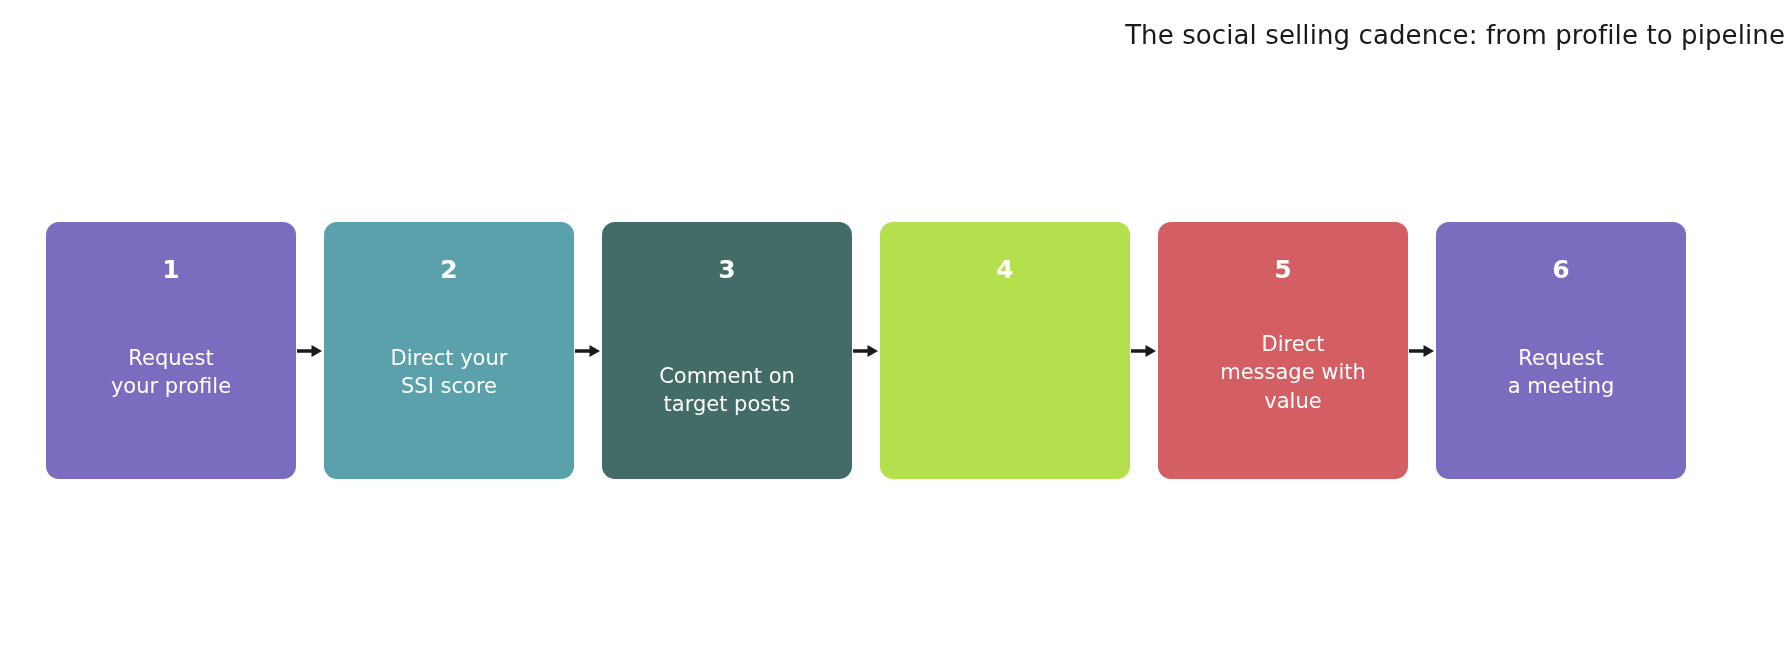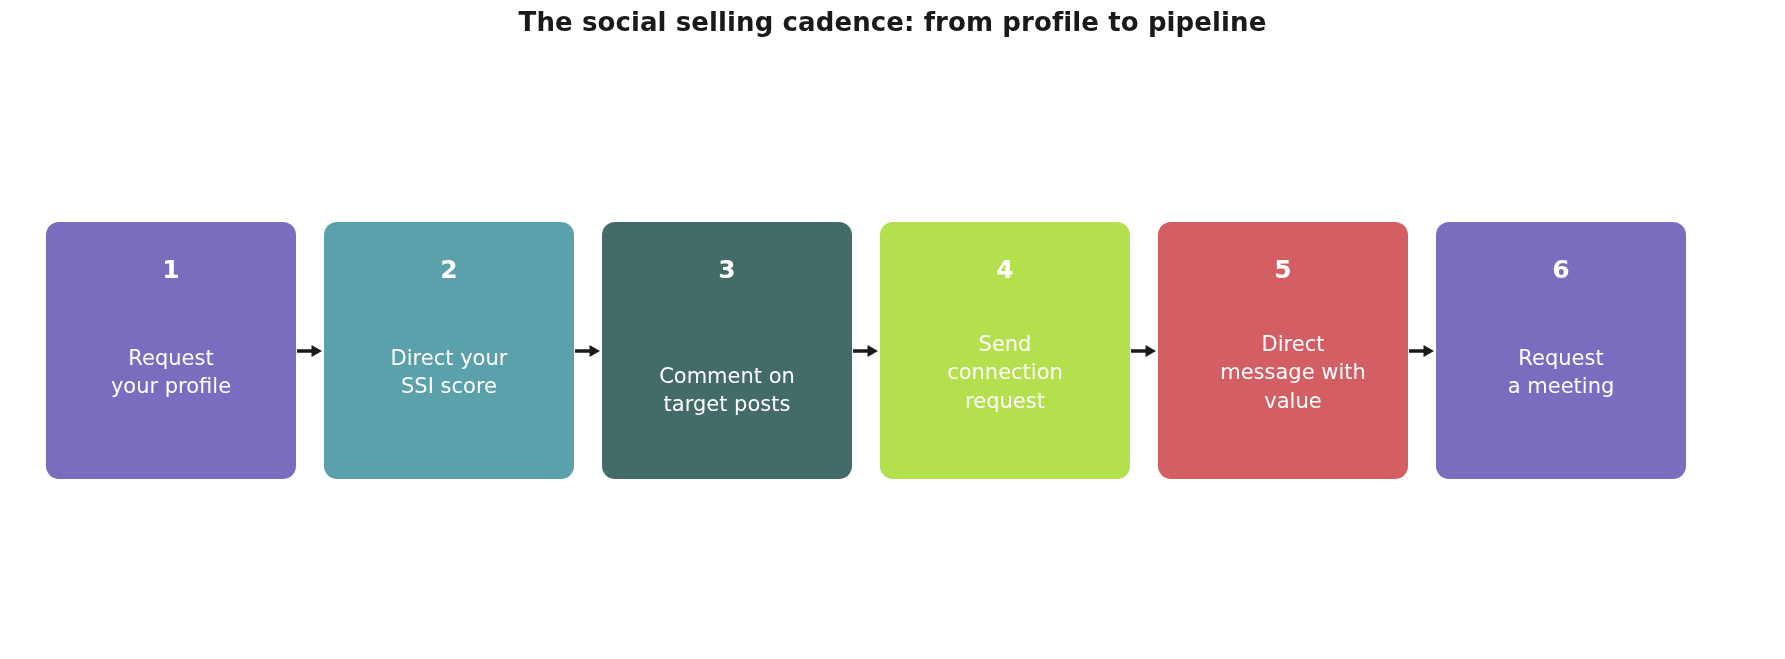--- a/index.html
+++ b/index.html
@@ -20,24 +20,24 @@
     width: 1785px;
     height: 659px;
     background: #ffffff;
   }
 
   #chart-title {
     position: absolute;
     top: 0;
     left: 0;
     width: 1785px;
-    text-align: center;
-    padding-top: 7px;
+    text-align: right;
+    padding-top: 20px;
     font-size: 26px;
-    font-weight: 700;
+    font-weight: 400;
     color: #1a1a1a;
     letter-spacing: 0.1px;
     white-space: nowrap;
   }
 
   #flow-row {
     position: absolute;
     left: 46px;
     top: 222px;
     width: 1570px;
@@ -146,23 +146,20 @@
     <div class="arrow-gap">
       <span>
         <svg width="26" height="16" viewBox="0 0 26 16">
           <path d="M0 6.3 H14.5 V2.0 L25 8 L14.5 14 V9.7 H0 Z" fill="#1a1a1a"></path>
         </svg>
       </span>
     </div>
 
     <div class="step-box" style="background: rgb(181, 224, 78);">
       <div class="step-number" style="color: rgb(255, 255, 255);">4</div>
-      <div class="step-label" style="color: rgb(255, 255, 255);">Send
-connection
-request</div>
     </div>
 
     <div class="arrow-gap">
       <span>
         <svg width="26" height="16" viewBox="0 0 26 16">
           <path d="M0 6.3 H14.5 V2.0 L25 8 L14.5 14 V9.7 H0 Z" fill="#1a1a1a"></path>
         </svg>
       </span>
     </div>
 

